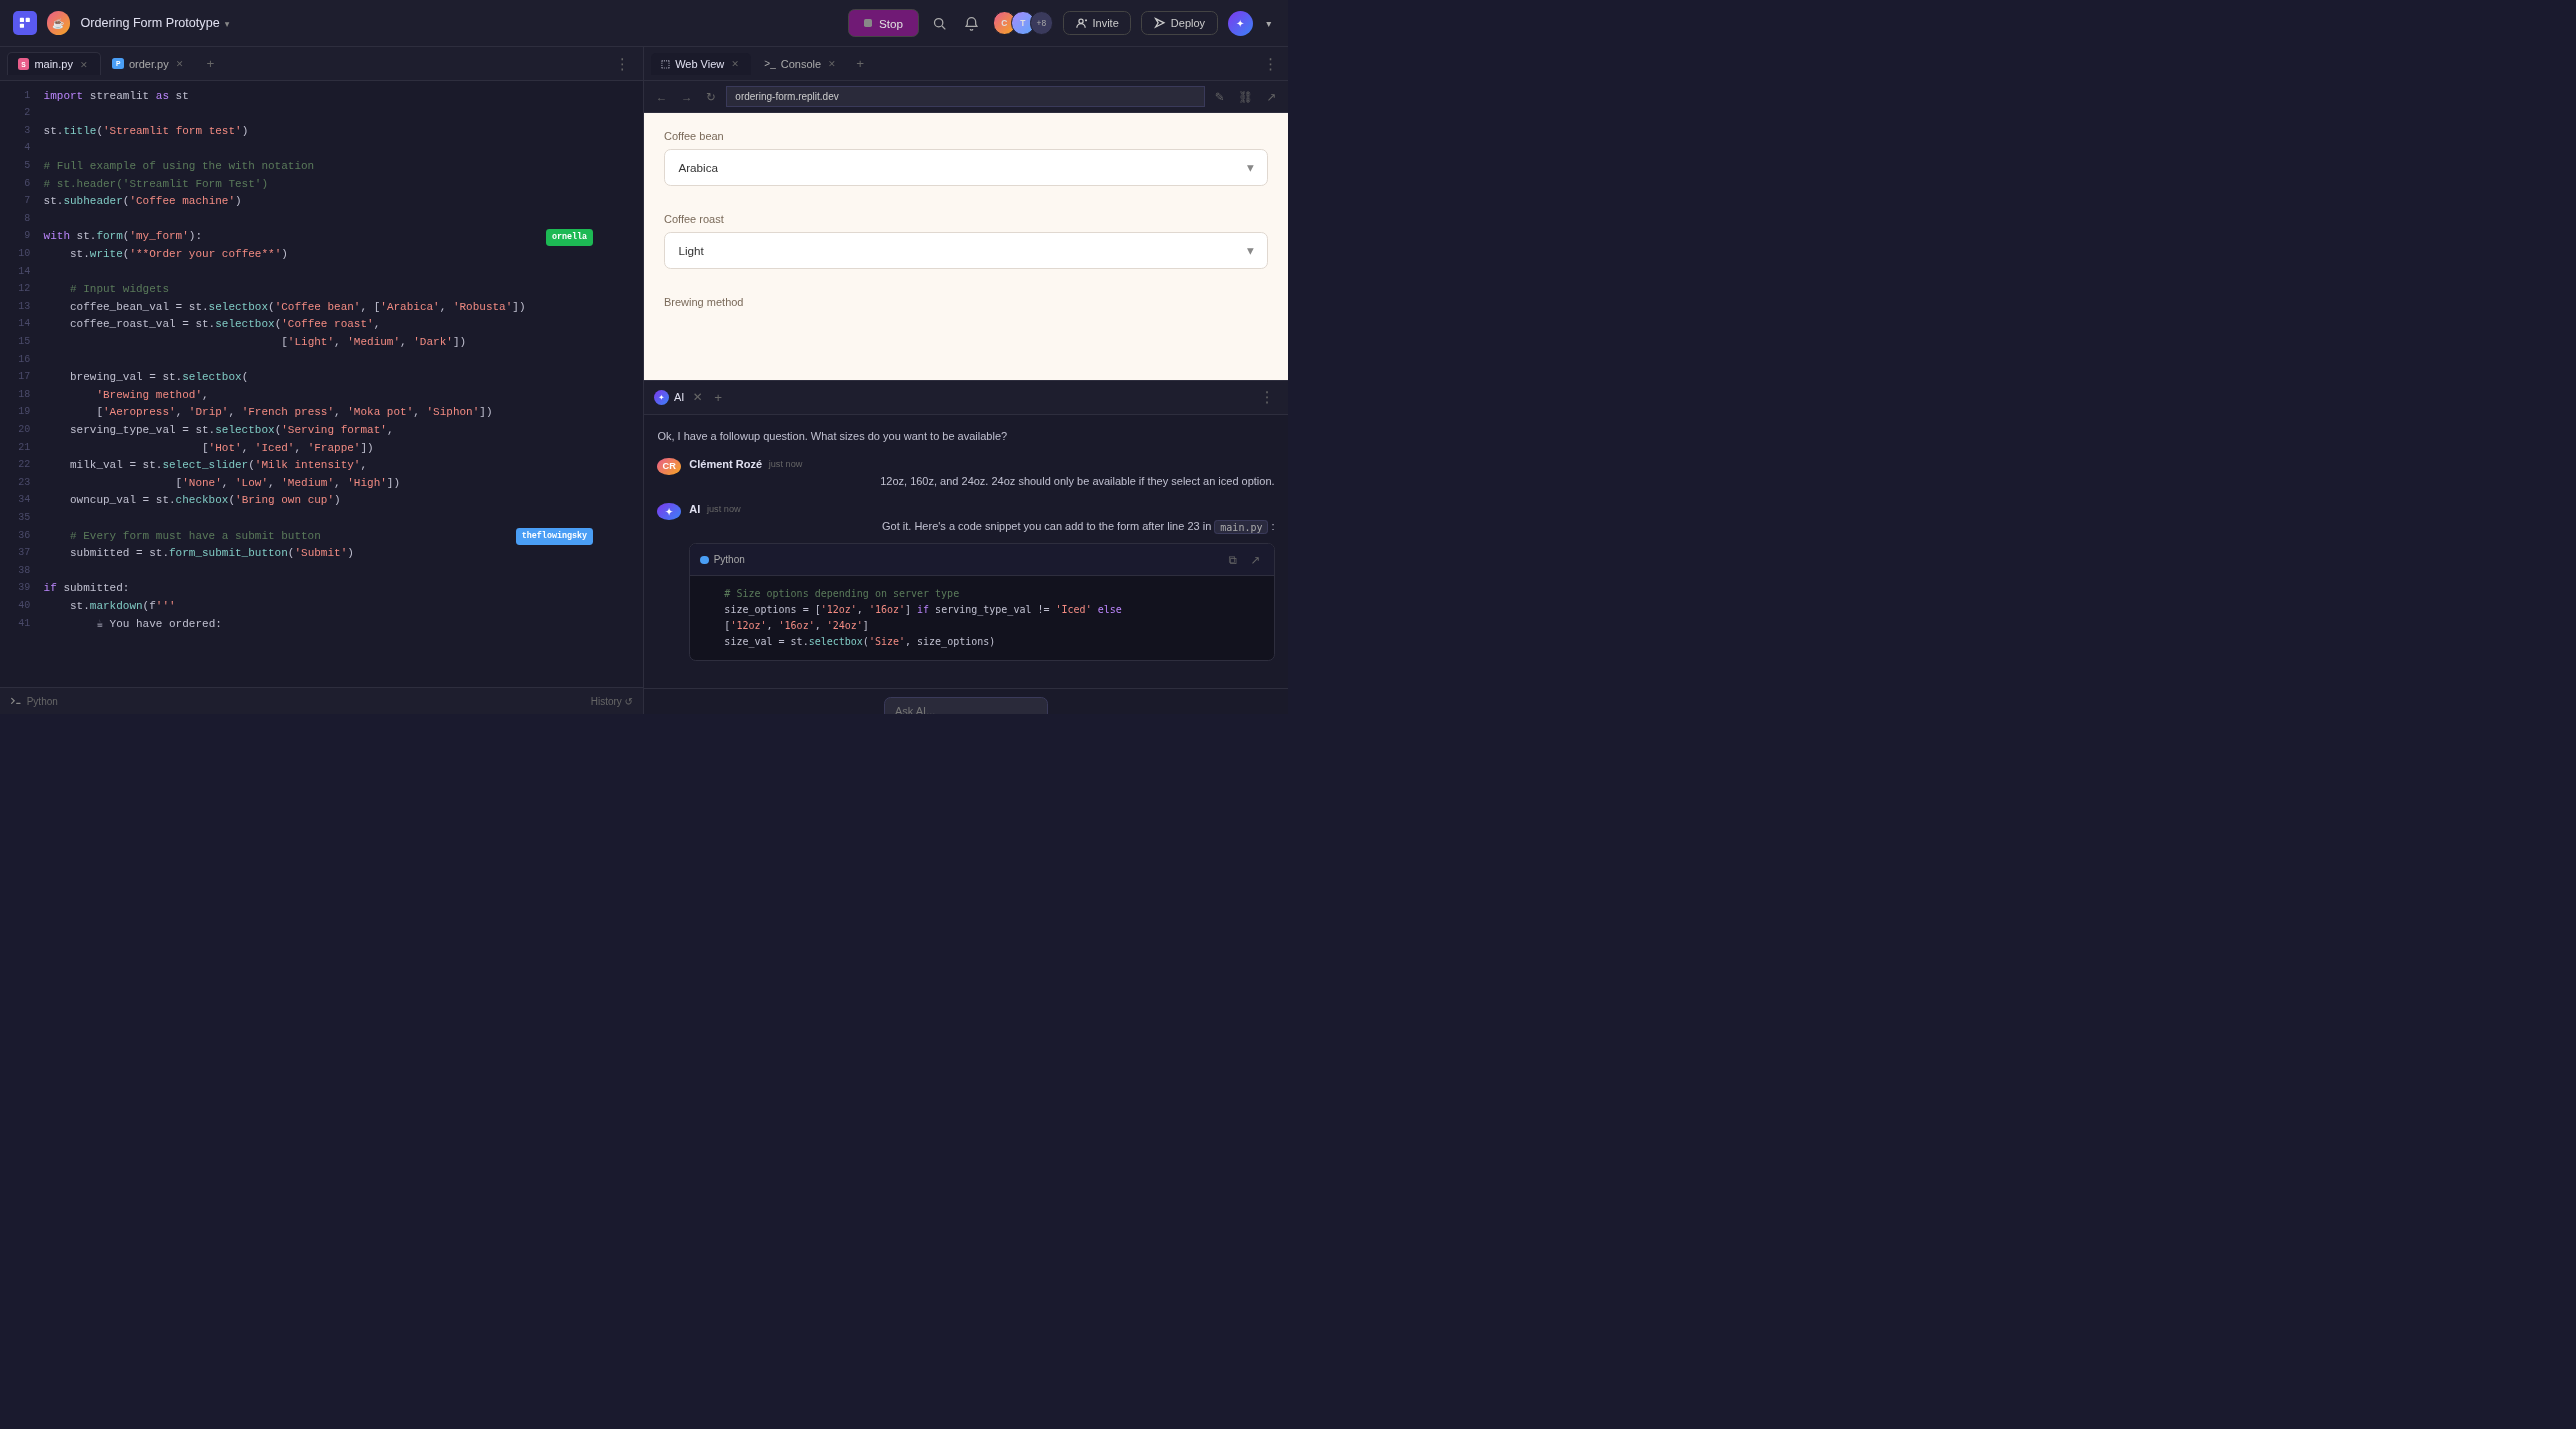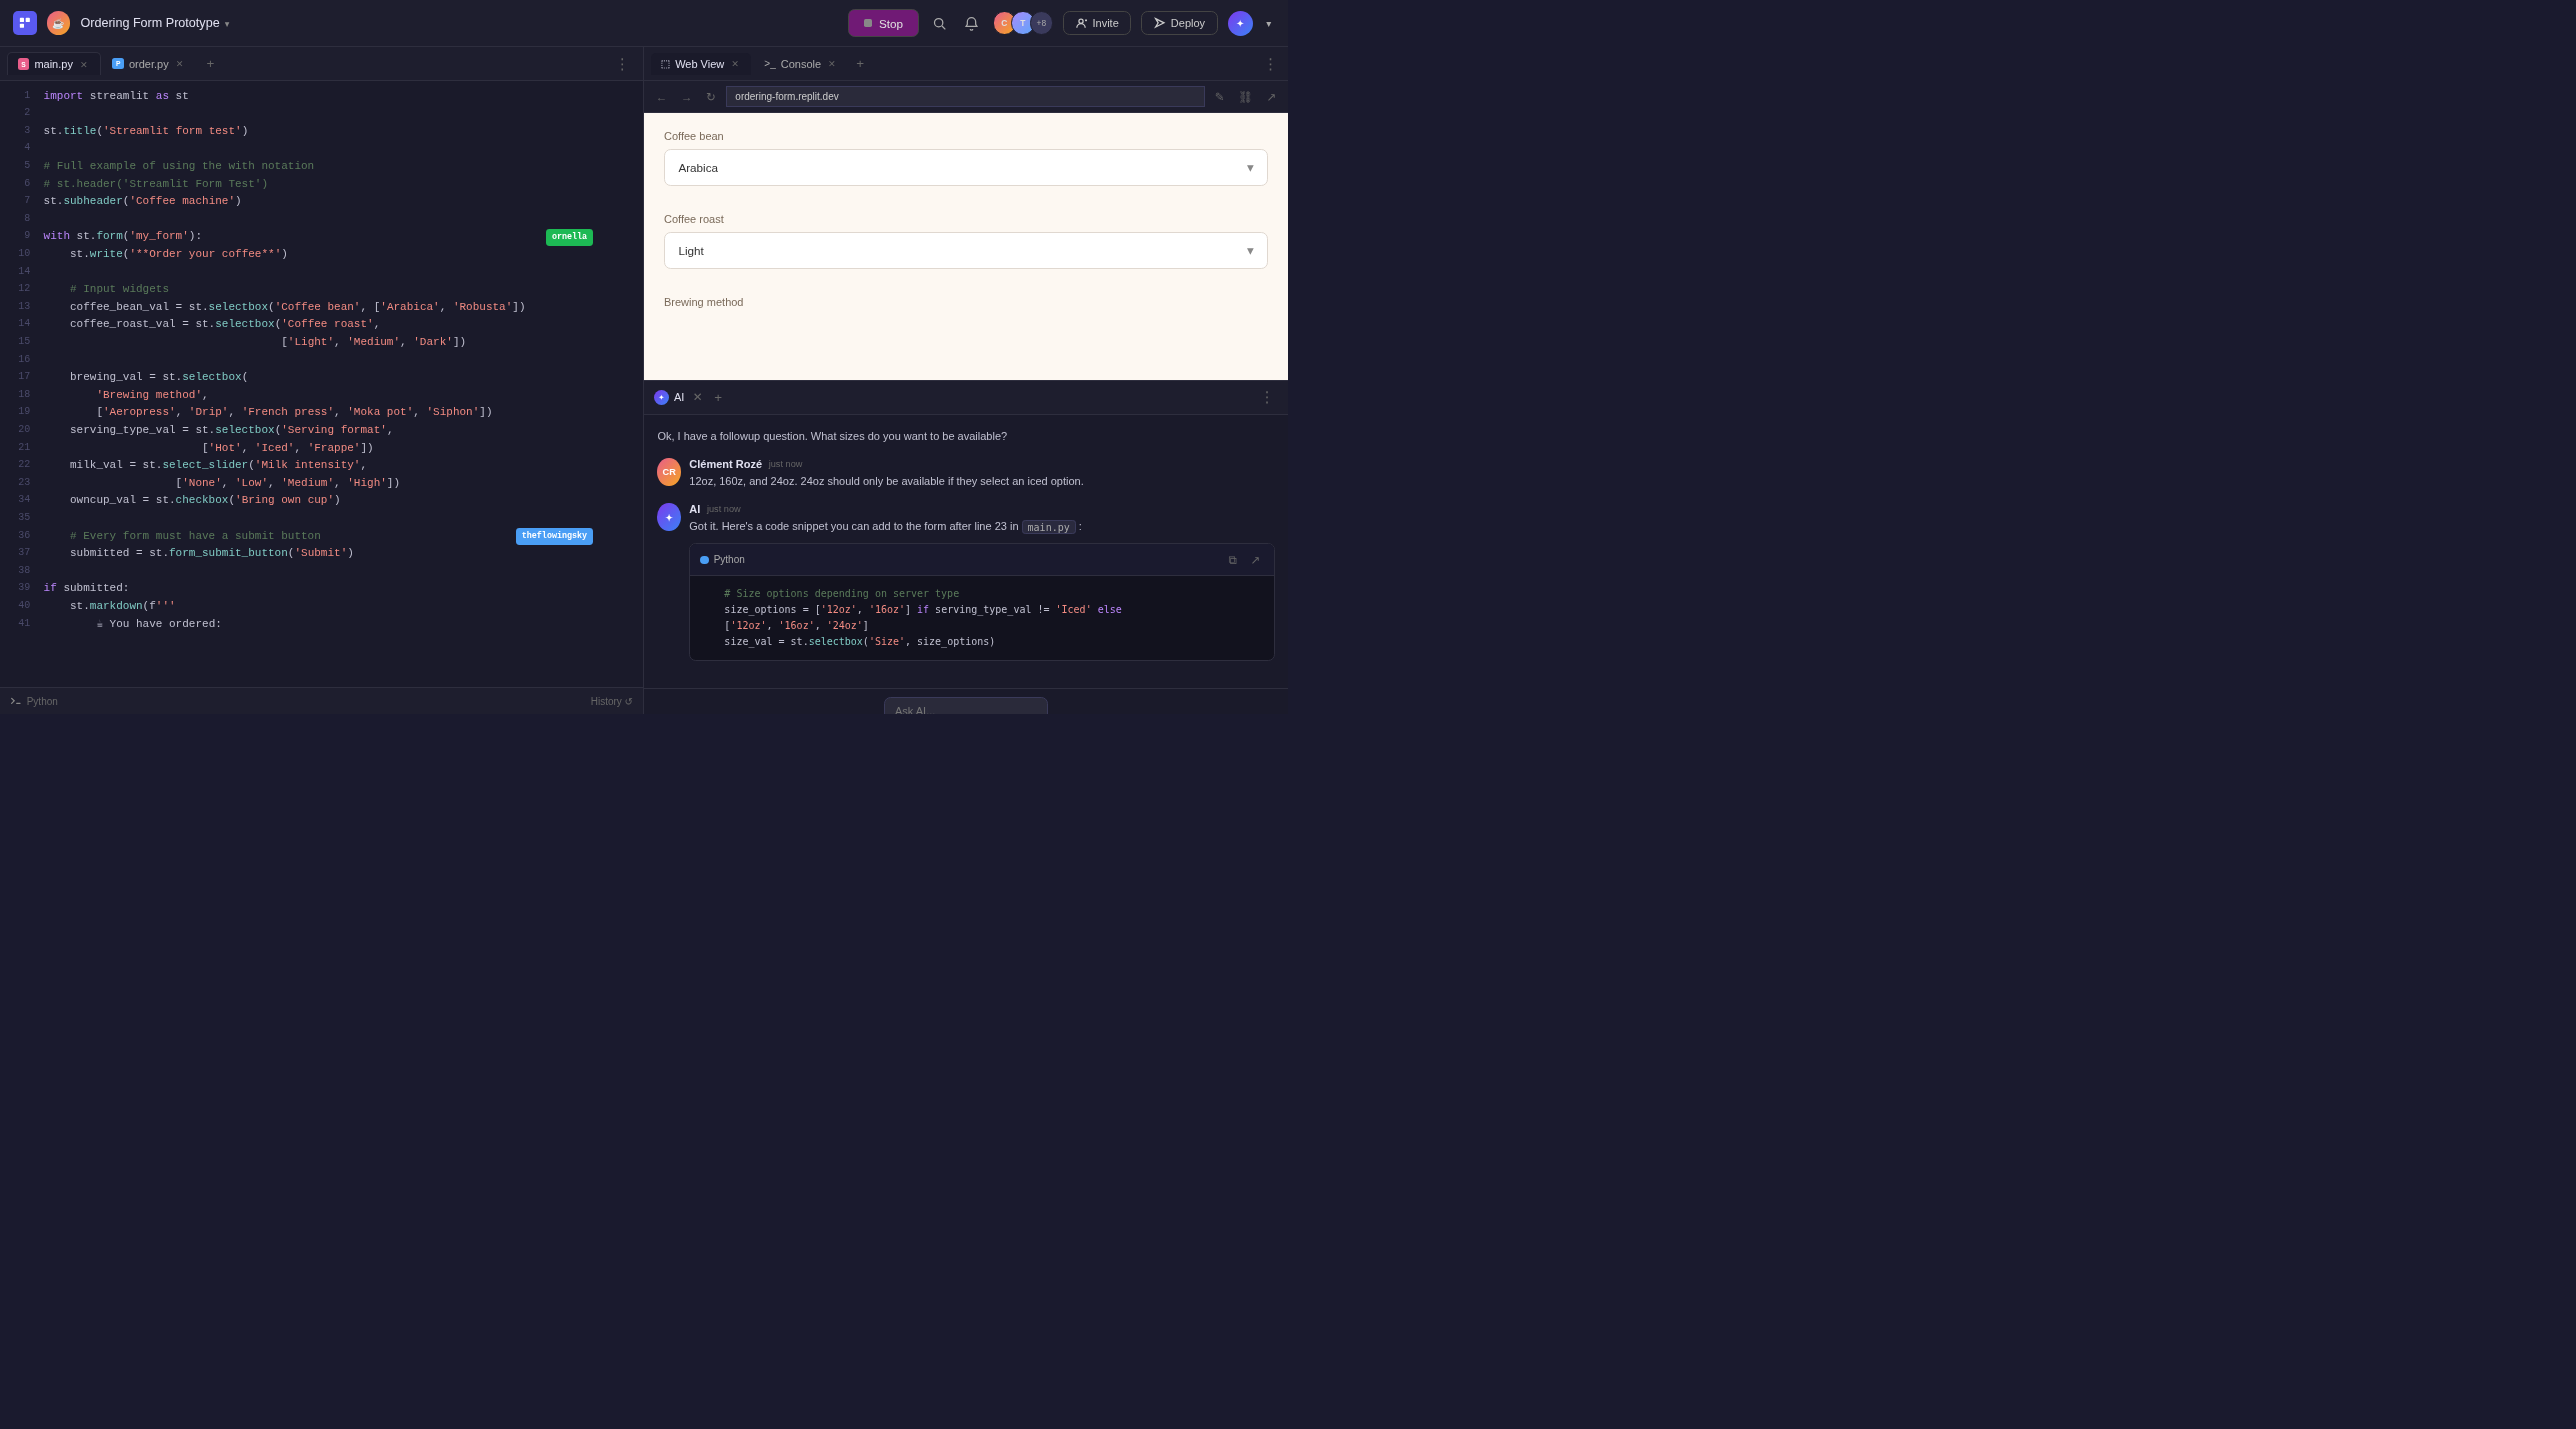--- a/index.html
+++ b/index.html
@@ -408,36 +408,36 @@
       margin-bottom: 13.4px;
       line-height: 1.5;
     }
     .ai-message {
       display: flex;
       gap: 8.4px;
       margin-bottom: 13.4px;
       align-items: flex-start;
     }
     .ai-avatar {
-      width: 23.5px; height: 28px;
+      width: 23.5px; height: 17px;
       border-radius: 50%;
       flex-shrink: 0;
       display: flex; align-items: center; justify-content: center;
       font-size: 9.2px; font-weight: bold; color: white;
     }
     .ai-avatar-clement { background: linear-gradient(135deg, #e85d8a, #f5a623); }
     .ai-avatar-ai { background: linear-gradient(135deg, #7c3aed, #3b82f6); }
     .ai-msg-content { flex: 1; }
     .ai-msg-header {
       display: flex; align-items: center; gap: 6.7px;
       margin-bottom: 3.4px;
     }
     .ai-msg-name { font-size: 11px; font-weight: 600; color: #e0e0f0; }
     .ai-msg-time { font-size: 9.2px; color: #666; }
-    .ai-msg-text { font-size: 11px; color: #c0c0d0; line-height: 1.5; }
+    .ai-msg-text { font-size: 11px; color: #c0c0d0; line-height: 1.5; text-align: right; }
 
     
     .code-block {
       background: #12121e;
       border: 0.8px solid #2e2e3e;
       border-radius: 6.7px;
       margin-top: 8.4px;
       overflow: hidden;
     }
     .code-block-header {

